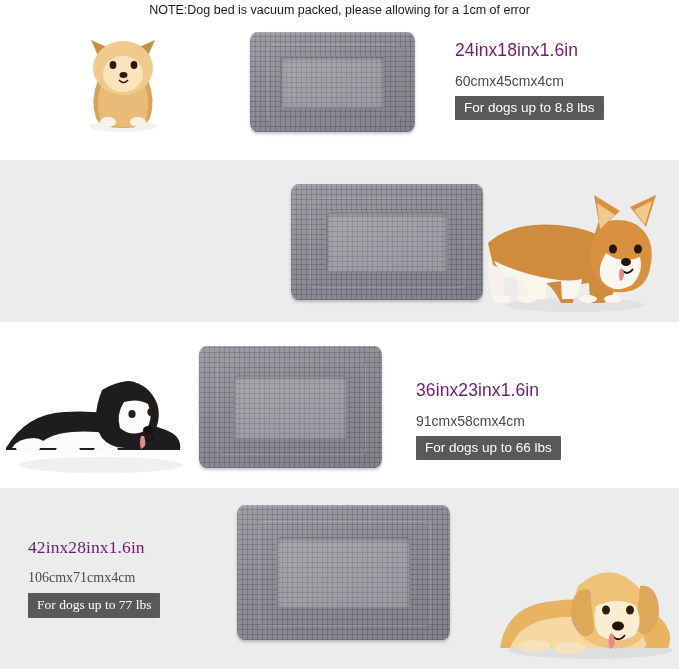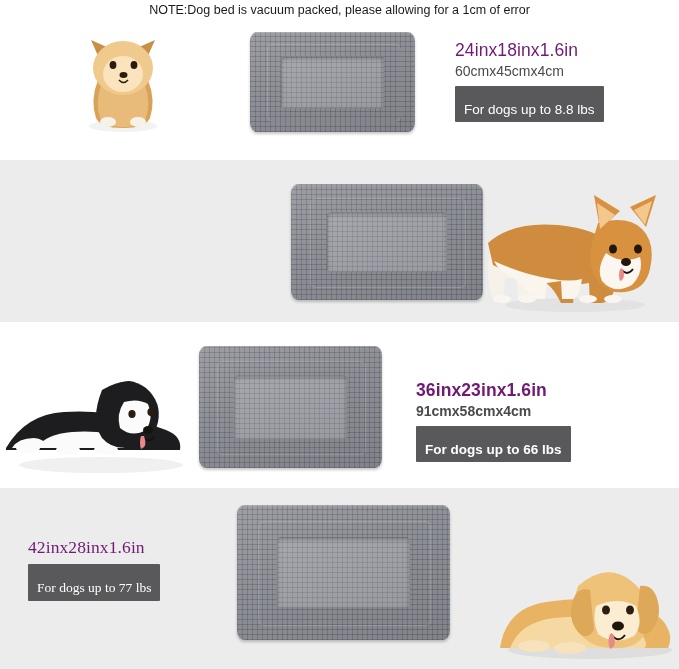--- a/index.html
+++ b/index.html
@@ -55,36 +55,36 @@
     color: #701a75;
     letter-spacing: 0.1px;
     white-space: nowrap;
     line-height: 21px;
   }
   .size-cm {
     font-size: 14px;
     color: #4a4a4a;
     white-space: nowrap;
     line-height: 18px;
-    margin-top: 1px;
+    margin-top: 11px;
   }
   .badge {
     display: inline-block;
     margin-top: 6px;
     background: #59595b;
     color: #ffffff;
     font-size: 13.5px;
-    padding: 16px 9px 5px 9px;
+    padding: 4px 9px 5px 9px;
     white-space: nowrap;
     border-radius: 1px;
   }
 
   .info1 { top: 40px;  left: 455px; }
   .info2 { top: 215px; left: 60px;  }
-  .info3 { top: 380px; left: 416px; font-weight: bold; }
+  .info3 { top: 380px; left: 416px; }
   .info4 { top: 537px; left: 28px; font-family: Liberation Serif, serif;  }
 
   
   .bed {
     position: absolute;
     background:
       repeating-linear-gradient(0deg, rgba(0,0,0,0.10) 0px, rgba(0,0,0,0.10) 1px, rgba(255,255,255,0.07) 1px, rgba(255,255,255,0.07) 5px),
       repeating-linear-gradient(90deg, rgba(0,0,0,0.10) 0px, rgba(0,0,0,0.10) 1px, rgba(255,255,255,0.07) 1px, rgba(255,255,255,0.07) 5px),
       linear-gradient(160deg, #8e9097 0%, #7b7d85 45%, #6d6f77 100%);
     border-radius: 7px / 9px;
@@ -230,20 +230,21 @@
   <div class="info info3">
     <div class="size-in">36inx23inx1.6in</div>
     <div class="size-cm">91cmx58cmx4cm</div>
     <div class="badge">For dogs up to 66 lbs</div>
   </div>
 
   <div class="row row-gray row4"></div>
 
   <div class="info info4">
     <div class="size-in">42inx28inx1.6in</div>
+    <div class="size-cm">106cmx71cmx4cm</div>
     <div class="badge">For dogs up to 77 lbs</div>
   </div>
 
   <div class="bed bed4">
     <div class="rim"></div>
     <div class="inner"></div>
   </div>
 
   <div class="dog dog4">
     <svg viewBox="0 0 175 165" width="175" height="165">

